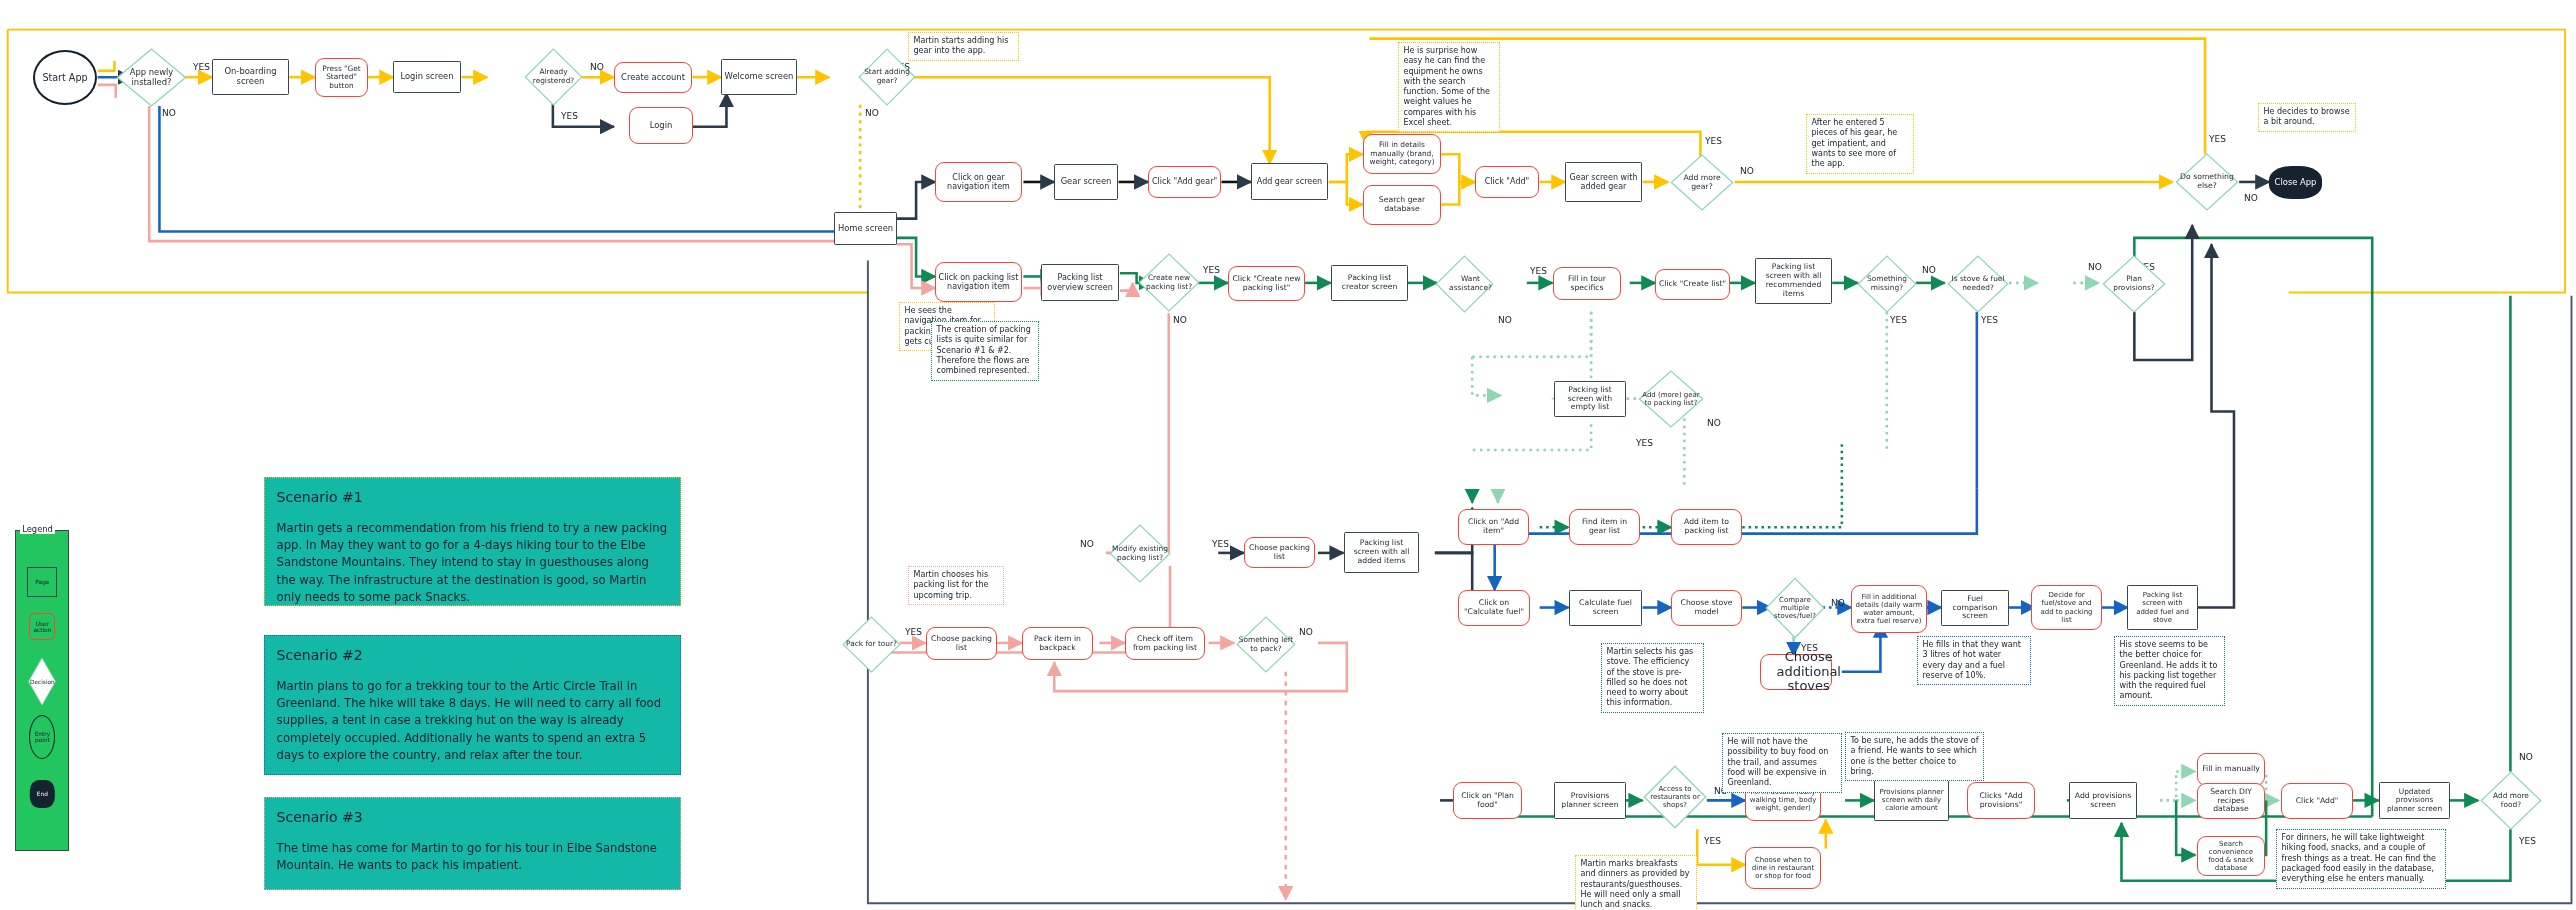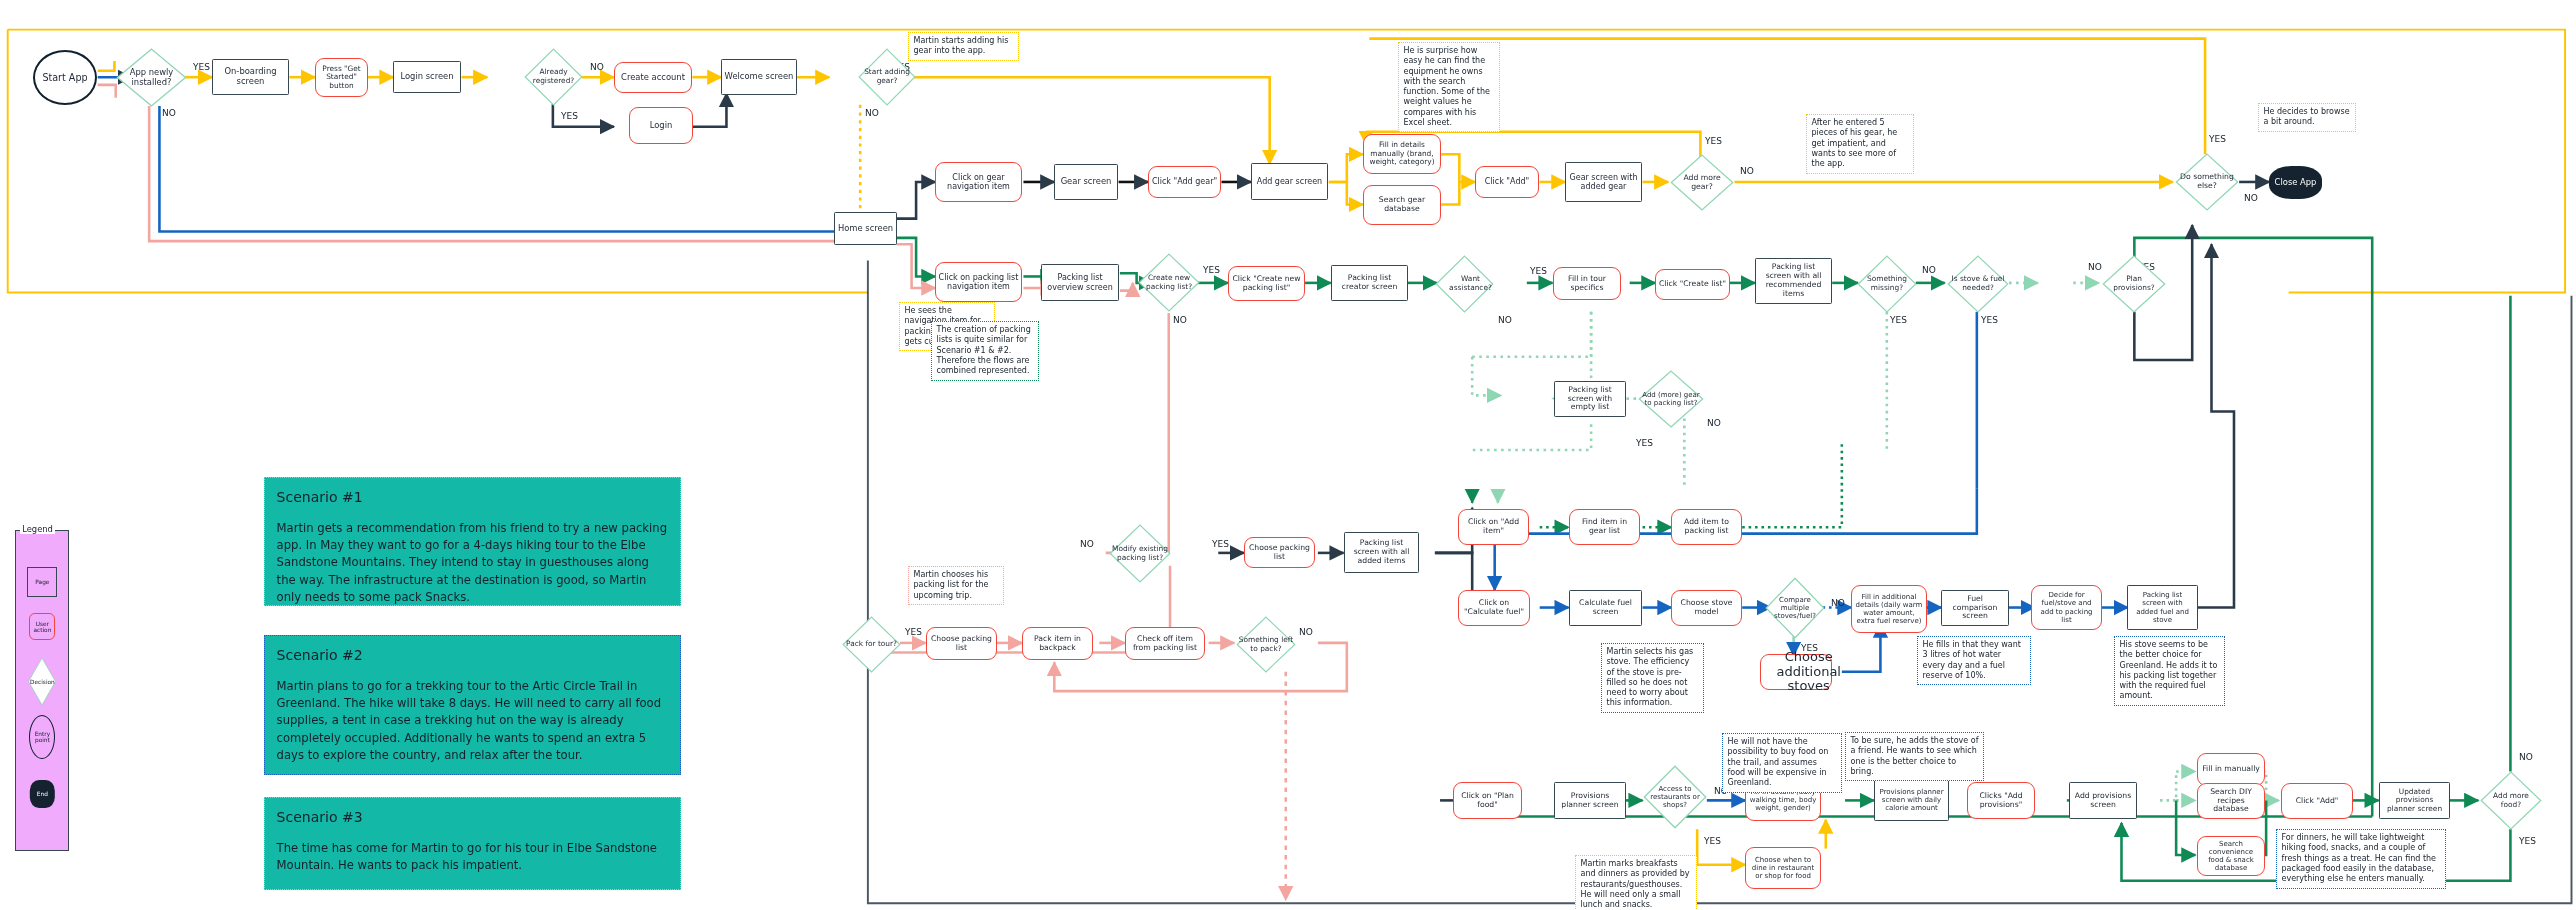--- a/index.html
+++ b/index.html
@@ -64,21 +64,21 @@
   }
   .scenario .stitle { font-size: 14px; margin-bottom: 11.6px; }
   .scenario.y { border: 1.9px dotted #ffc400; }
   .scenario.b { border: 1.9px dotted #1565c0; }
   .scenario.p { border: 1.9px dotted #f3a6a0; }
 
   #legend {
     position: absolute; left: 15.4px; top: 530px;
     width: 54px; height: 321px;
     border: 1.3px solid #37474f;
-    background: #f0abfc; z-index: 7;
+    background: #22c55e; z-index: 7;
   }
   #legend .ltitle {
     position: absolute; left: 3.9px; top: -7px;
     background: #ffffff; padding: 0 1.9px; font-size: 8.4px; color: #16202b;
   }
   .lg { position: absolute; left: 50%; transform: translateX(-50%);
         display: flex; align-items: center; justify-content: center;
         font-size: 5.8px; text-align: center; color: #16202b; }
   .lg.page    { top: 36px;  width: 30px; height: 30px; border: 1.3px solid #37474f; }
   .lg.action  { top: 82px; width: 26px; height: 27px; border: 1.3px solid #f4453a; border-radius: 5.8px; }

